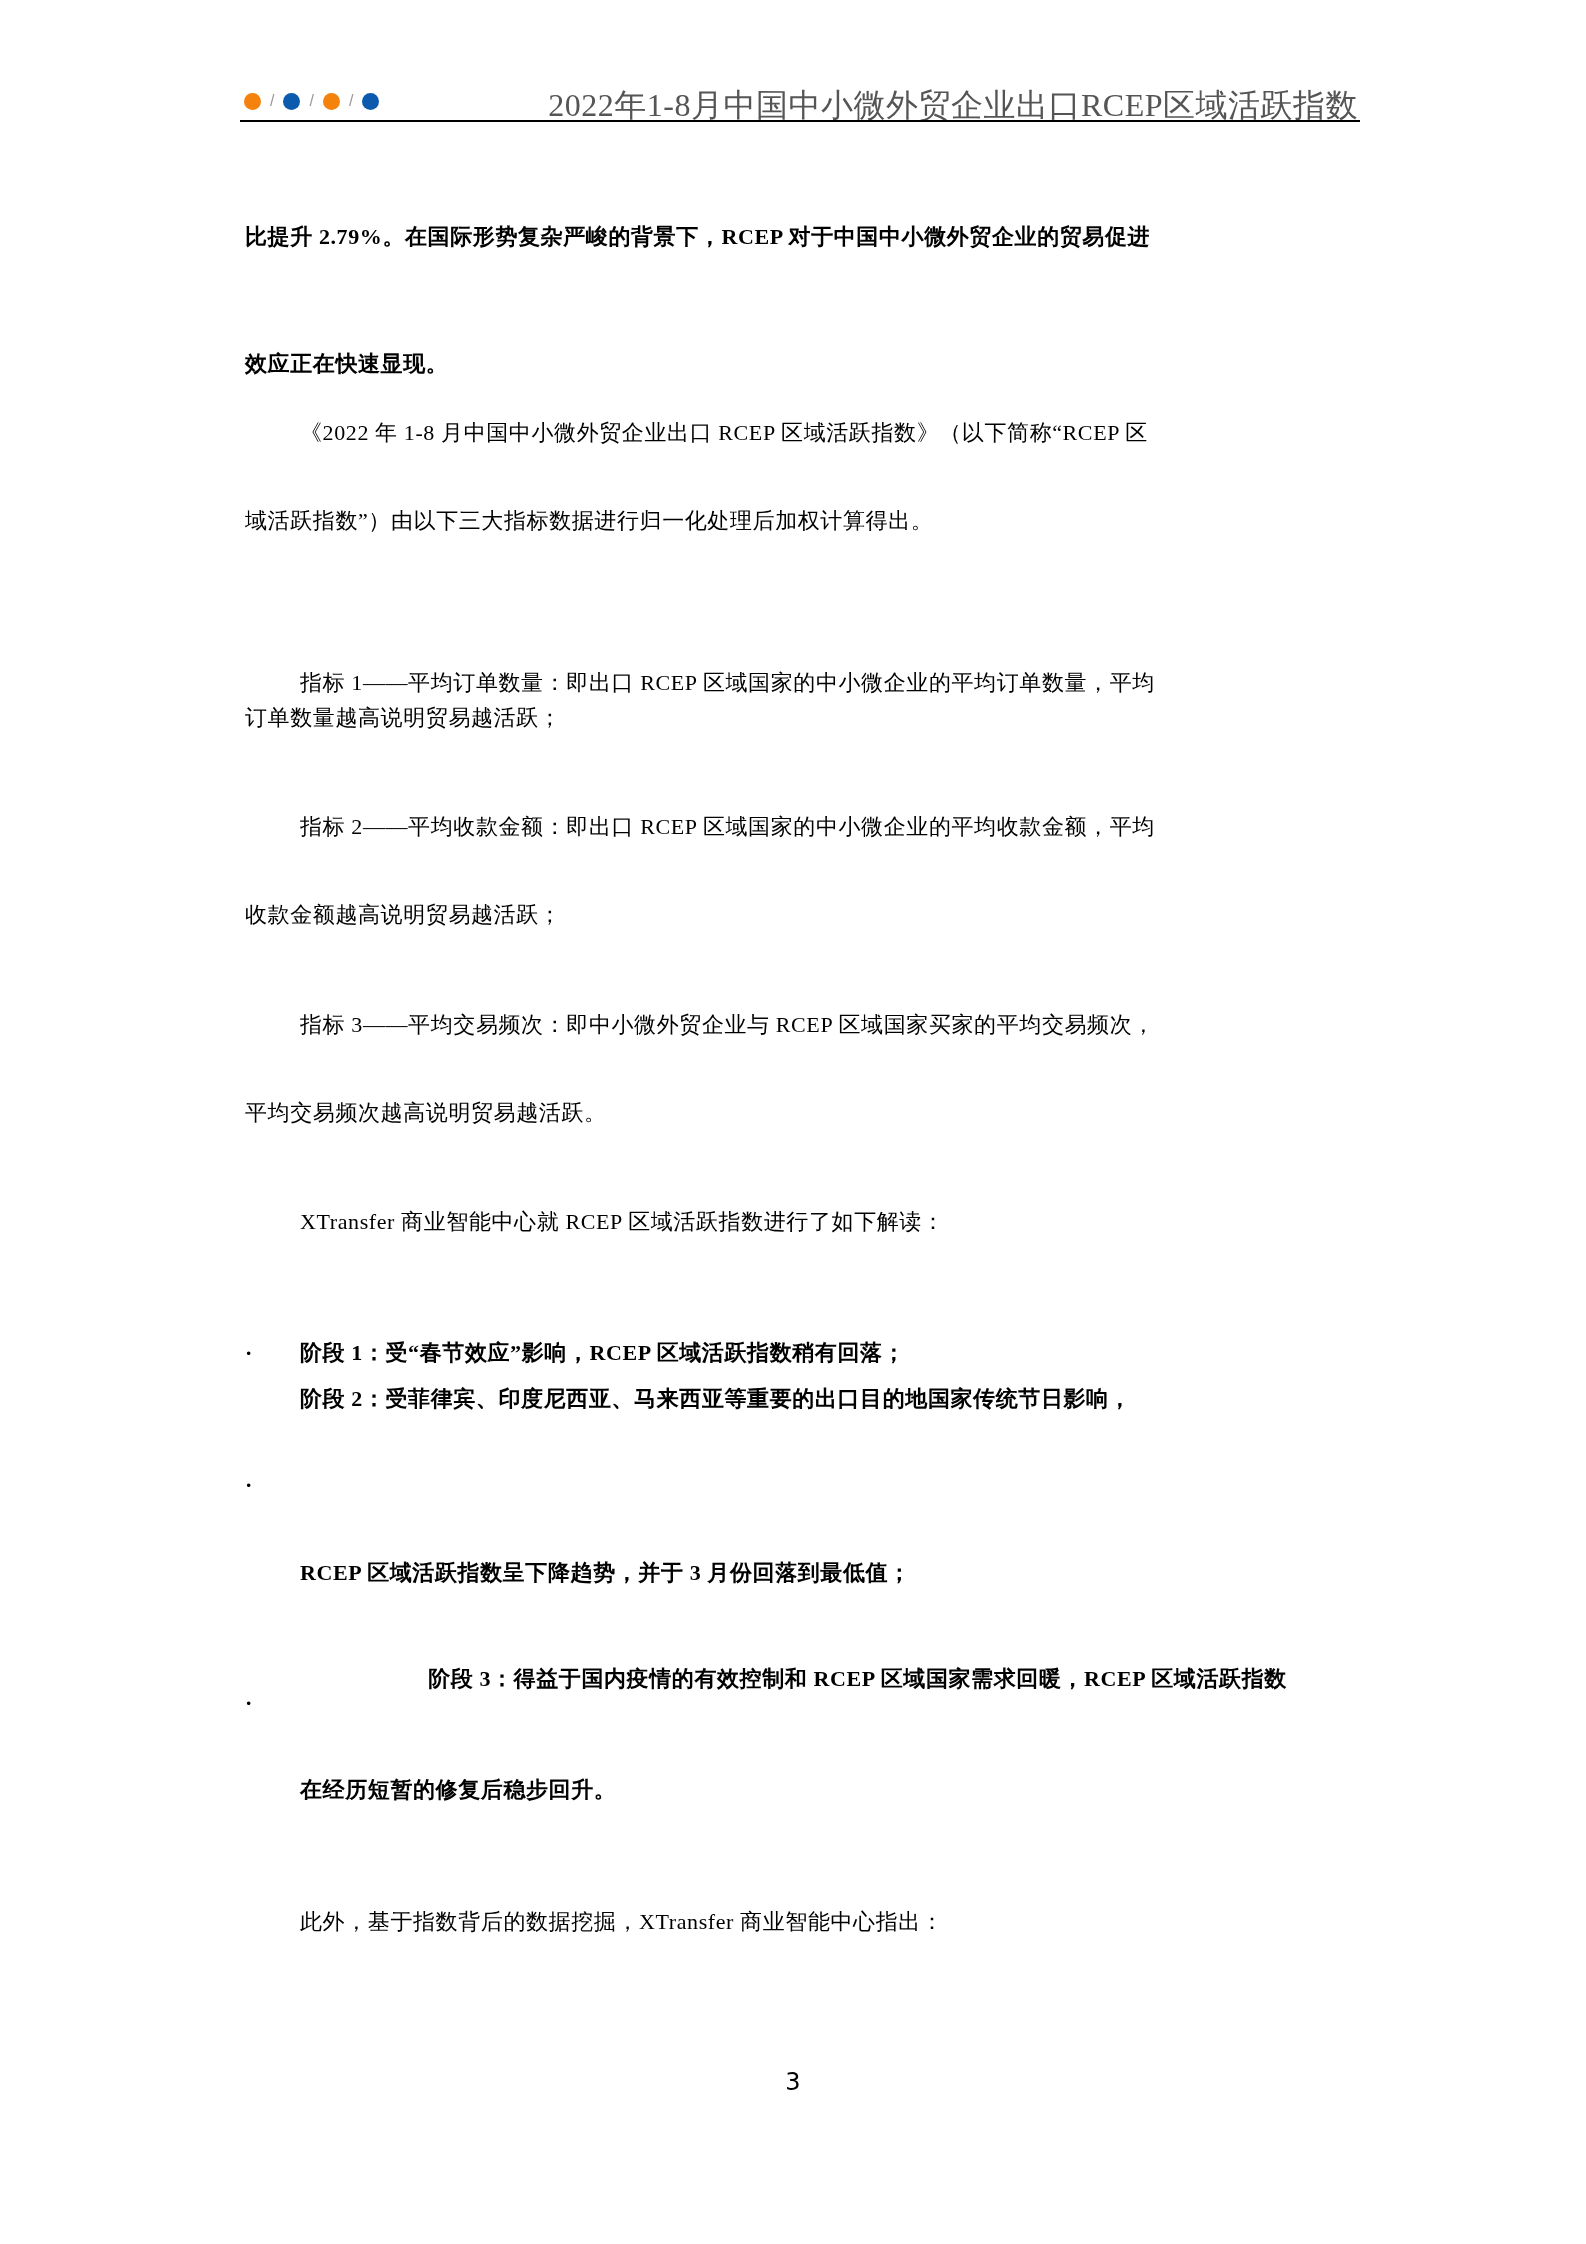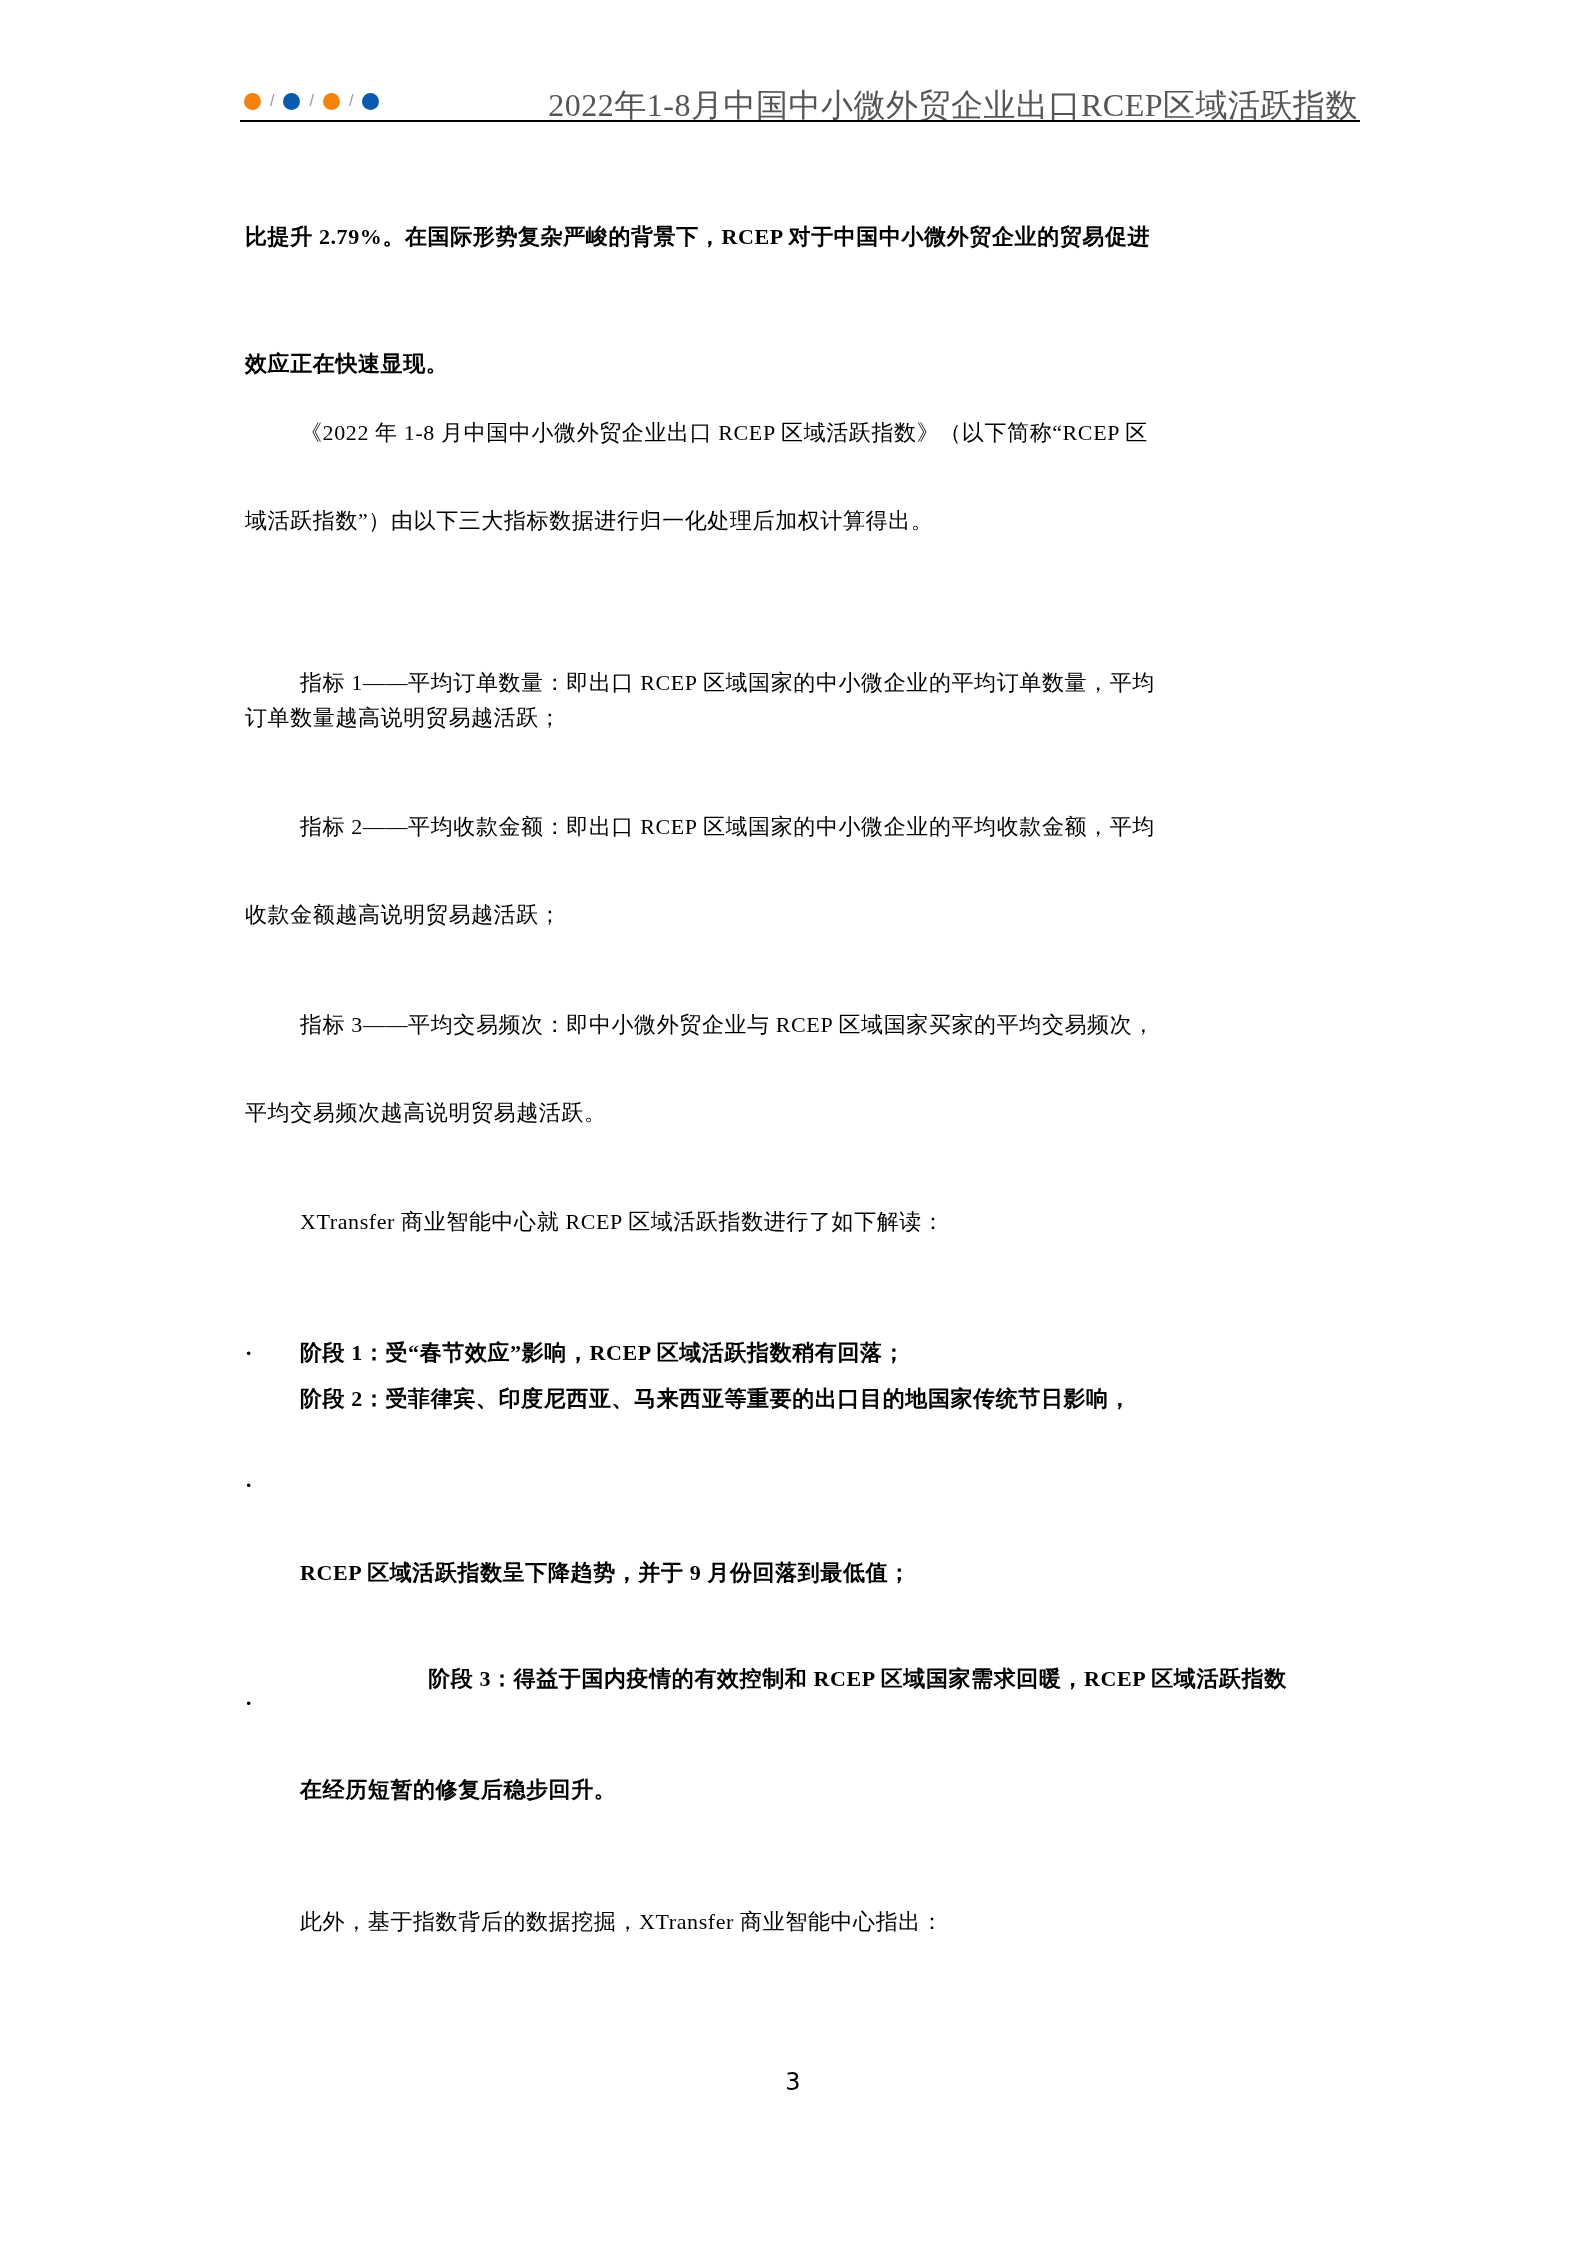--- a/index.html
+++ b/index.html
@@ -52,21 +52,21 @@
 <div class="line indent" style="top:1010px;">指标 3——平均交易频次：即中小微外贸企业与 RCEP 区域国家买家的平均交易频次，</div>
 <div class="line" style="top:1098px;">平均交易频次越高说明贸易越活跃。</div>
 
 <div class="line indent" style="top:1207px;">XTransfer 商业智能中心就 RCEP 区域活跃指数进行了如下解读：</div>
 
 <span class="bullet" style="top:1340px;">·</span>
 <div class="line bold indent" style="top:1338px;">阶段 1：受“春节效应”影响，RCEP 区域活跃指数稍有回落；</div>
 
 <span class="bullet" style="top:1472px;">·</span>
 <div class="line bold indent" style="top:1384px;">阶段 2：受菲律宾、印度尼西亚、马来西亚等重要的出口目的地国家传统节日影响，</div>
-<div class="line bold indent" style="top:1558px;">RCEP 区域活跃指数呈下降趋势，并于 9 月份回落到最低值；</div>
+<div class="line bold indent" style="top:1558px;">RCEP 区域活跃指数呈下降趋势，并于 3 月份回落到最低值；</div>
 
 <span class="bullet" style="top:1690px;">·</span>
 <div class="line bold indent" style="top:1664px;text-align:center;">阶段 3：得益于国内疫情的有效控制和 RCEP 区域国家需求回暖，RCEP 区域活跃指数</div>
 <div class="line bold indent" style="top:1775px;">在经历短暂的修复后稳步回升。</div>
 
 <div class="line indent" style="top:1907px;">此外，基于指数背后的数据挖掘，XTransfer 商业智能中心指出：</div>
 
 <div class="page-num">3</div>
 
 </body></html>

